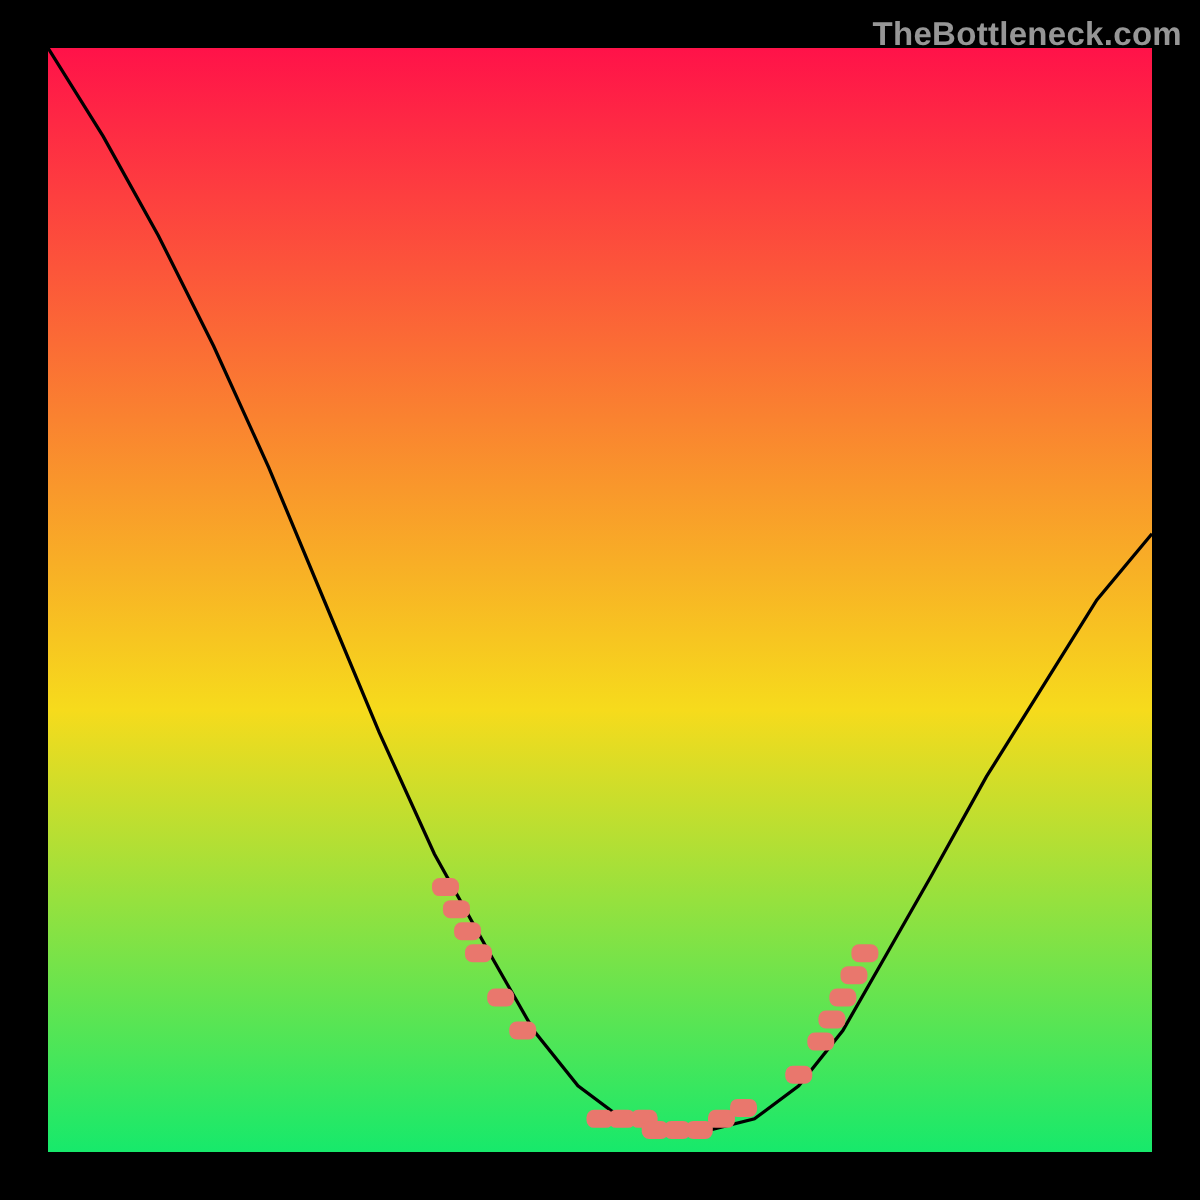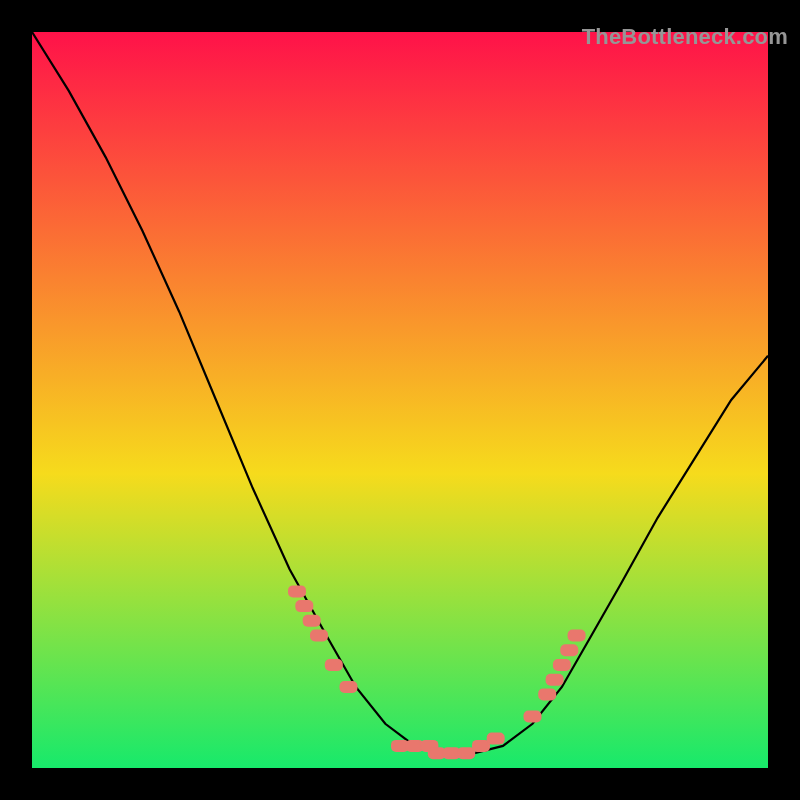--- a/index.html
+++ b/index.html
@@ -1,20 +1,20 @@
 <!DOCTYPE html>
 <html><head>
 <meta charset="utf-8">
 <style>
   * { margin: 0; padding: 0; box-sizing: border-box; }
   html, body { width: 800px; height: 800px; overflow: hidden; background: #000; }
   .wrapper { position: relative; width: 800px; height: 800px; }
   .watermark {
     position: absolute;
-    top: 24px;
+    top: 10px;
     right: 12px;
     font-family: Arial, Helvetica, sans-serif;
     font-size: 22px;
     font-weight: 600;
     color: #969696;
     letter-spacing: 0.2px;
     z-index: 10;
   }
   .plot-area {
     position: absolute;

